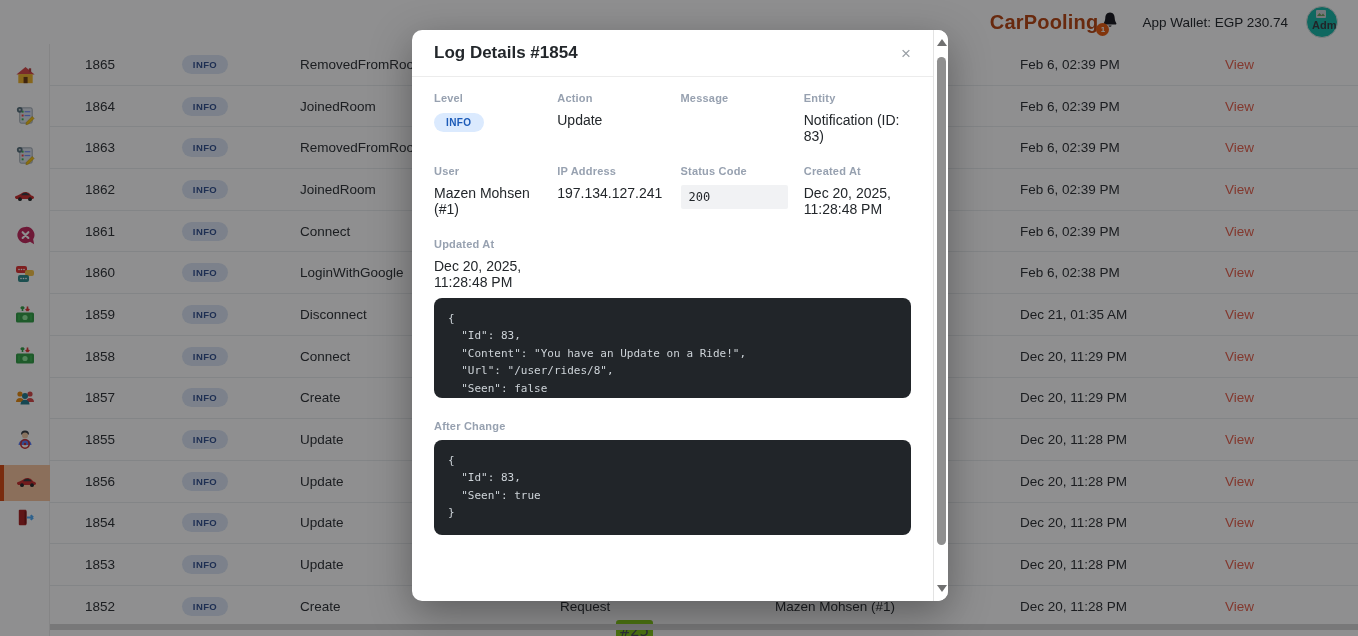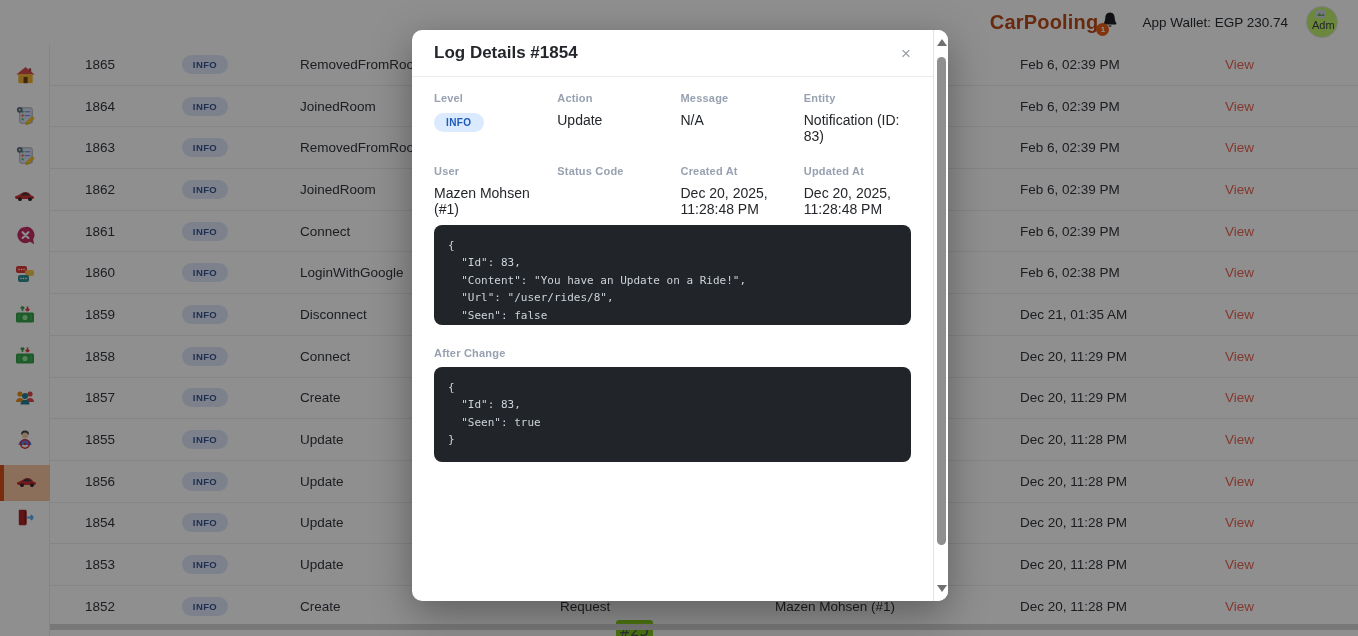--- a/index.html
+++ b/index.html
@@ -9,22 +9,22 @@
   
   .topbar { position:absolute; left:0; top:0; width:1358px; height:44px; background:#fff;
             display:flex; align-items:center; justify-content:flex-end; padding:0 20px; z-index:1; }
   .logo { font-size:20px; font-weight:800; color:#b8440f; letter-spacing:.2px; }
   .top-right { display:flex; align-items:center; gap:18px; }
   .bell-wrap { position:relative; width:26px; height:26px; }
   .bell-badge { position:absolute; left:-2px; bottom:-1px; width:13px; height:13px; border-radius:50%;
                 background:#e8590c; color:#fff; font-size:8px; font-weight:700;
                 display:flex; align-items:center; justify-content:center; }
   .wallet { font-size:13.5px; color:#212529; font-weight:500; }
-  .avatar { width:32px; height:32px; border-radius:50%; background:#bef264; border:1px solid #e0e0e0;
-            position:relative; overflow:hidden; font-size:11px; color:#343a40; }
+  .avatar { width:32px; height:32px; border-radius:50%; background:#14b8a6; border:1px solid #e0e0e0;
+            position:relative; overflow:hidden; font-size:11px; color:#343a40;font-weight:bold; }
   .avatar .alt { position:absolute; left:5px; top:12px; white-space:nowrap; }
   .avatar svg { position:absolute; left:8px; top:1px; }
 
   
   .sidebar { position:absolute; left:0; top:44px; width:50px; height:592px; background:#fff;
              border-right:1px solid #ededed; z-index:1; }
   .side-item { position:absolute; left:0; width:50px; height:34px; display:flex;
                align-items:center; justify-content:center; }
   .side-item.active { background:#f8c59d; border-left:4px solid #d9480f; height:36px; }
 
@@ -402,32 +402,36 @@
         <div class="field">
           <div class="lbl">Level</div>
           <span class="badge-info">INFO</span>
         </div>
         <div class="field">
           <div class="lbl">Action</div>
           <div class="val">Update</div>
         </div>
         <div class="field">
           <div class="lbl">Message</div>
-          <div class="val">N/A</div>
         </div>
         <div class="field">
           <div class="lbl">Entity</div>
           <div class="val">Notification (ID: 83)</div>
         </div>
         <div class="field">
           <div class="lbl">User</div>
           <div class="val">Mazen Mohsen (#1)</div>
         </div>
         <div class="field">
+          <div class="lbl">IP Address</div>
+          <div class="val">197.134.127.241</div>
+        </div>
+        <div class="field">
           <div class="lbl">Status Code</div>
+          <div class="status-box">200</div>
         </div>
         <div class="field">
           <div class="lbl">Created At</div>
           <div class="val">Dec 20, 2025, 11:28:48 PM</div>
         </div>
         <div class="field">
           <div class="lbl">Updated At</div>
           <div class="val">Dec 20, 2025, 11:28:48 PM</div>
         </div>
       </div>

